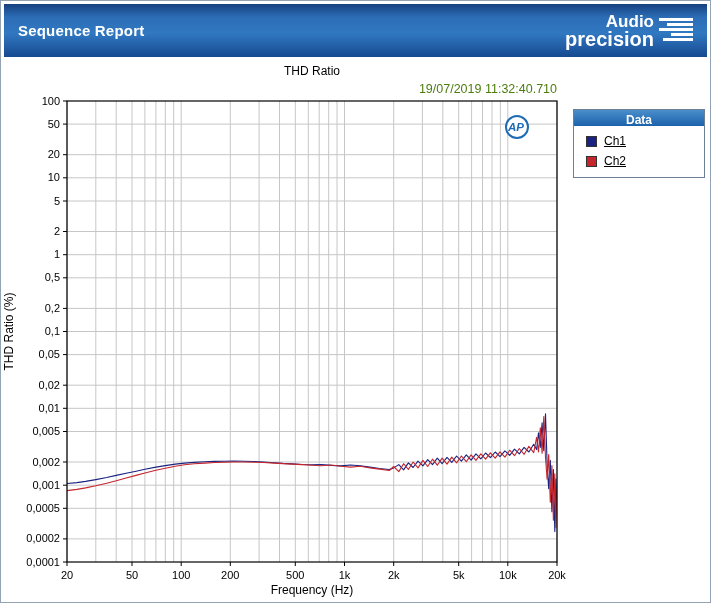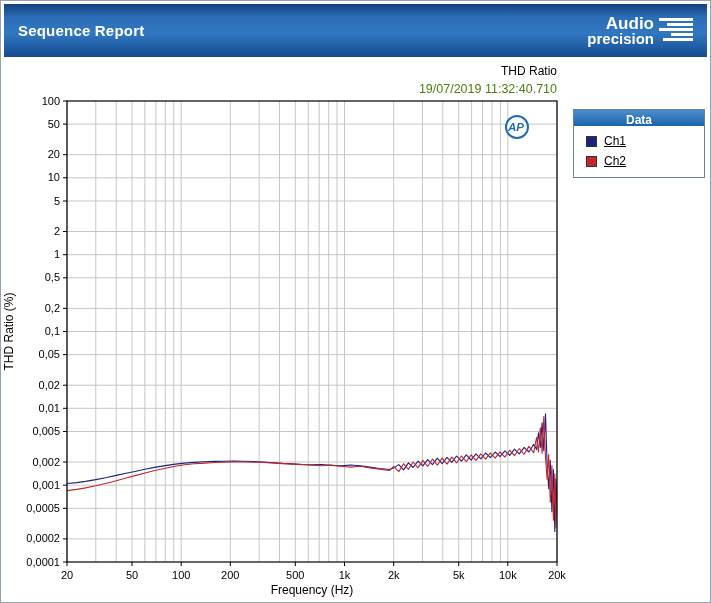--- a/index.html
+++ b/index.html
@@ -12,24 +12,24 @@
   .header {
     position:absolute; top:3px; left:3px; right:3px; height:53px;
     background:linear-gradient(180deg,#16407f 0%,#2c6db6 25%,#3078c1 55%,#164a90 100%);
     display:flex; align-items:center; justify-content:space-between;
     padding:0 14px;
   }
   .header-title { color:#fff; font-size:15px; font-weight:bold; letter-spacing:0.2px; }
   .ap-logo { display:flex; align-items:center; gap:5px; }
   .ap-text { text-align:right; color:#fff; font-weight:bold; line-height:1; }
   .ap-l1 { font-size:17px; }
-  .ap-l2 { font-size:15px; margin-top:-1px; }
+  .ap-l2 { font-size:20px; margin-top:-1px; }
   .chart-title {
     position:absolute; left:66px; top:63px; width:490px;
-    text-align:right; font-size:12px; color:#000;
+    text-align:center; font-size:12px; color:#000;
   }
   .timestamp {
     position:absolute; left:66px; top:81px; width:490px;
     text-align:right; font-size:12.5px; color:#4d7c0f;
   }
   .plot-svg { position:absolute; left:0; top:96px; }
   text.tick { font-family:"Liberation Sans",sans-serif; font-size:11px; fill:#000; }
   text.axis { font-family:"Liberation Sans",sans-serif; font-size:12px; fill:#000; }
   text.ap-badge { font-family:"Liberation Sans",sans-serif; font-size:11.5px; font-weight:bold; font-style:italic; }
   .legend {

